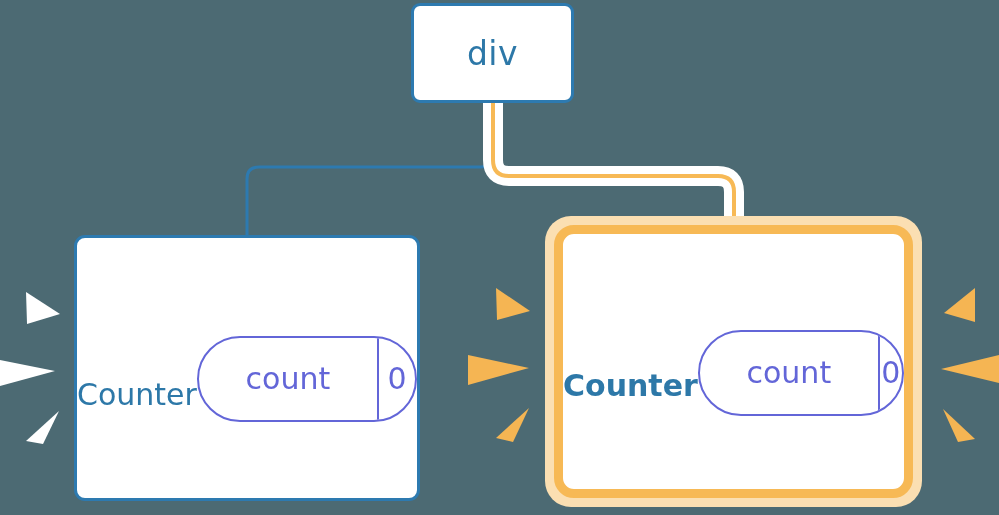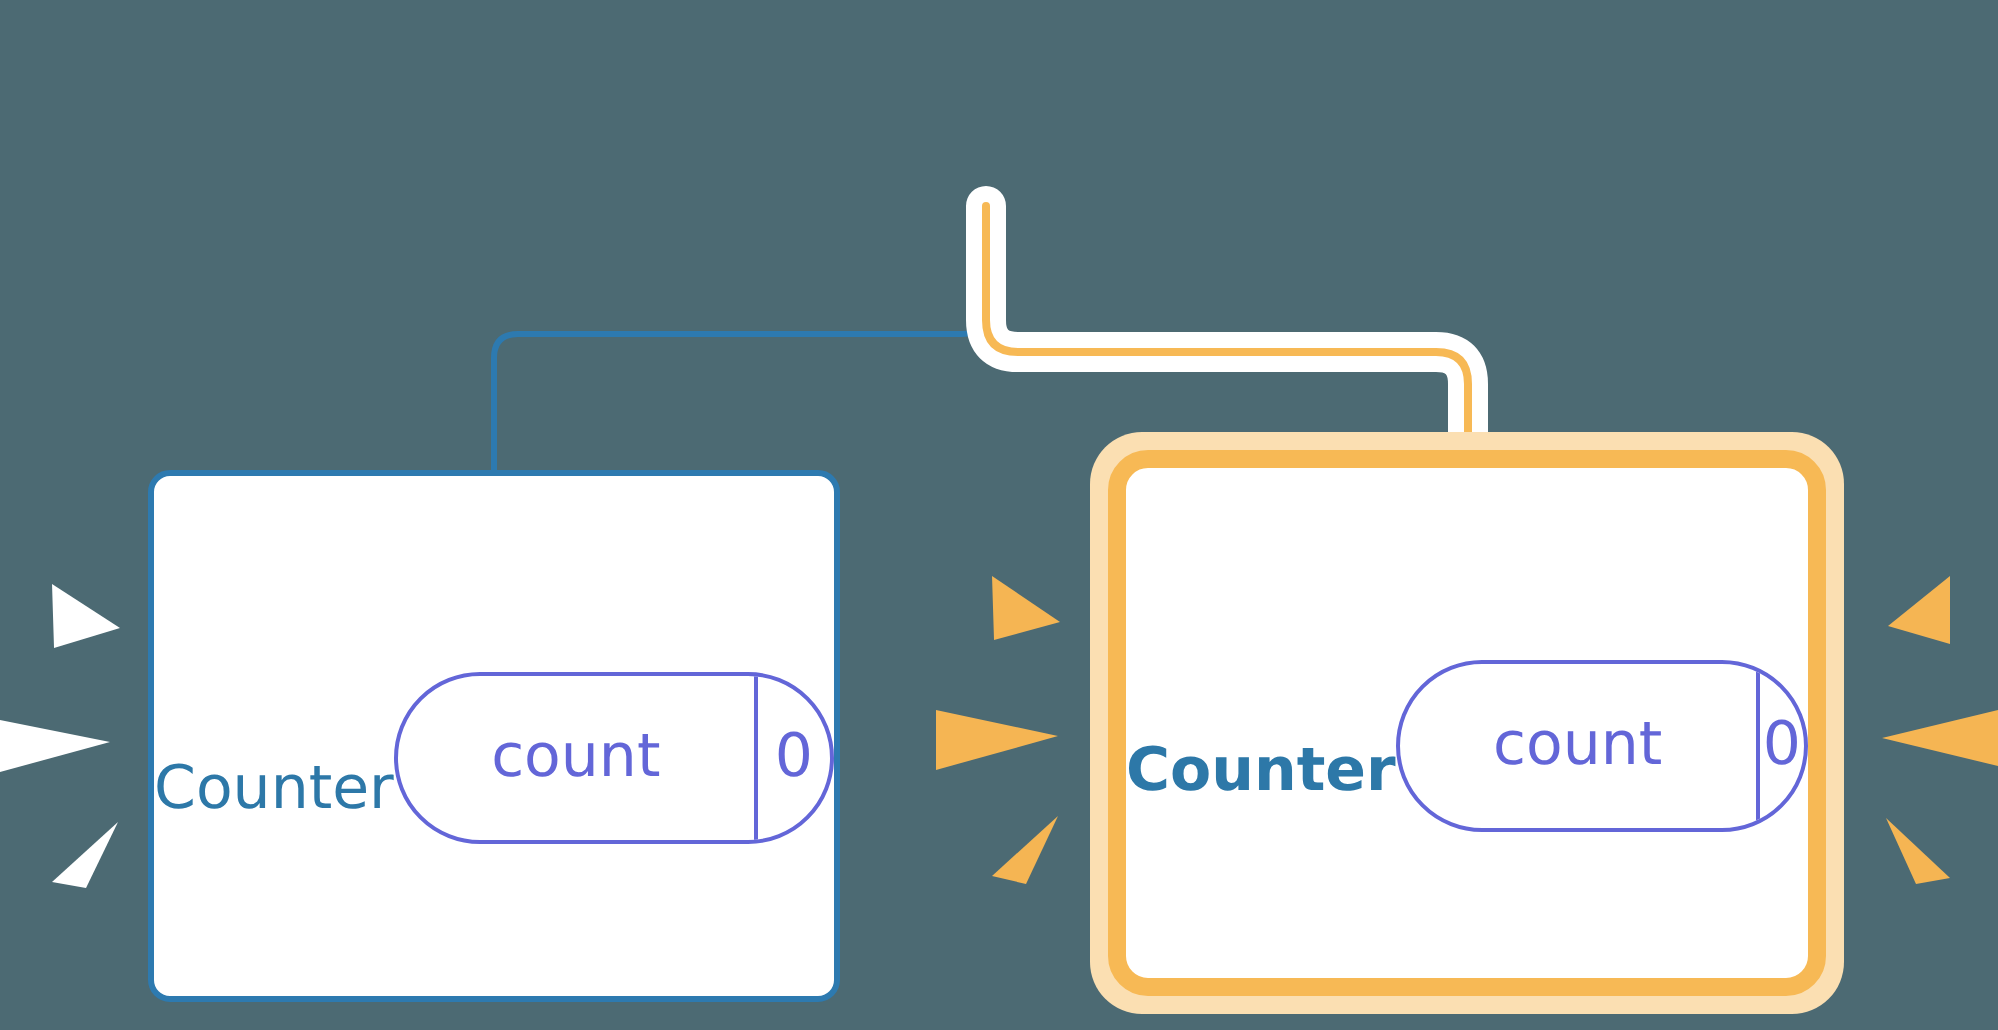--- a/index.html
+++ b/index.html
@@ -153,20 +153,23 @@
 
   <svg id="wires" viewBox="0 0 999 515" width="999" height="515" aria-hidden="true">
 
     <path d="M 493 103 L 493 155 Q 493 167 481 167 L 259 167 Q 247 167 247 179 L 247 236" fill="none" stroke="#2d7ab0" stroke-width="3" stroke-linecap="round"></path>
 
     <path d="M 493 103 L 493 160 Q 493 176 509 176 L 718 176 Q 734 176 734 192 L 734 240" fill="none" stroke="#ffffff" stroke-width="20" stroke-linecap="round" stroke-linejoin="round"></path>
 
     <path d="M 493 103 L 493 160 Q 493 176 509 176 L 718 176 Q 734 176 734 192 L 734 240" fill="none" stroke="#f7b955" stroke-width="4" stroke-linecap="round" stroke-linejoin="round"></path>
   </svg>
 
+  <div id="div-node" class="node">
+    <span class="node-title">div</span>
+  </div>
 
   <div id="counter-left" class="node">
     <div class="node-body">
       <div class="counter-title">Counter</div>
       <div class="pill">
         <div class="pill-key">count</div>
         <div class="pill-val">0</div>
       </div>
     </div>
   </div>

